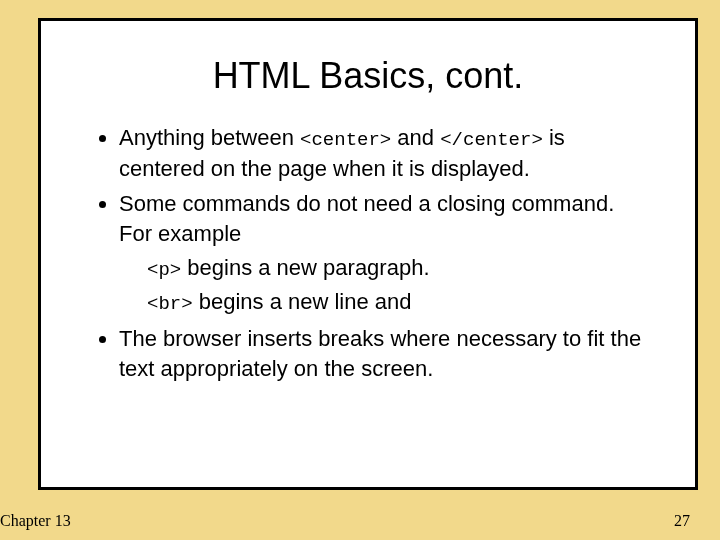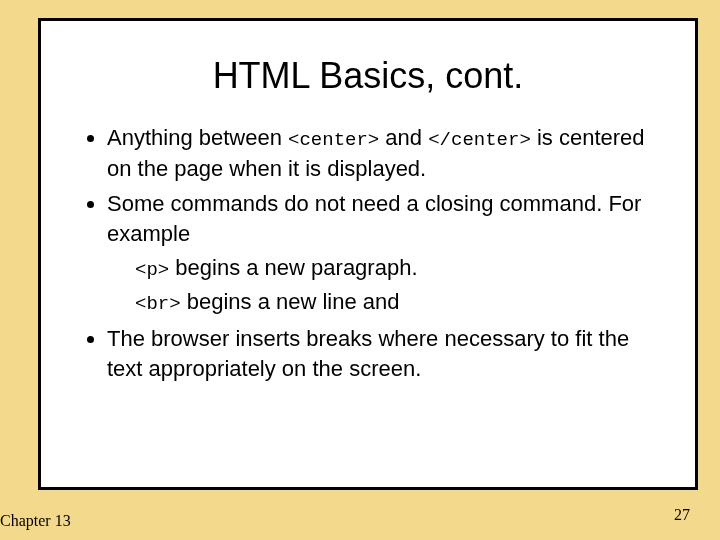--- a/index.html
+++ b/index.html
@@ -1,24 +1,24 @@
 <!DOCTYPE html>
 <html><head>
 <meta charset="utf-8">
 <style>
   html,body{margin:0;padding:0}
   body{width:720px;height:540px;background:#f2d98b;font-family:Arial,Helvetica,sans-serif;color:#000;overflow:hidden}
   .frame{position:absolute;left:38px;top:18px;width:660px;height:472px;border:3px solid #000;background:#fff;box-sizing:border-box;padding:20px 30px}
   .title{text-align:center;font-size:36px;margin:14px 0 26px}
-  ul.bullets{list-style:disc;padding-left:32px;margin:4px;font-size:22px;line-height:1.35}
+  ul.bullets{list-style:disc;padding-left:32px;margin:16px;font-size:22px;line-height:1.35}
   ul.bullets>li{margin-bottom:6px}
   .sub{padding-left:28px;margin:4px 0 2px;font-size:22px}
   code,.mono{font-family:"Courier New",Courier,monospace;font-size:19px}
   .footer-chapter{position:absolute;left:0;right:0;bottom:10px;text-align:left;font-family:"Times New Roman",Times,serif;font-size:16px}
-  .footer-page{position:absolute;right:30px;bottom:16px;font-family:"Times New Roman",Times,serif;font-size:16px}
+  .footer-page{position:absolute;right:30px;bottom:10px;font-family:"Times New Roman",Times,serif;font-size:16px}
 </style>
 </head>
 <body>
 
 <div class="frame">
   <div class="title">HTML Basics, cont.</div>
 
   <ul class="bullets">
     <li>
       <span>Anything between </span><span class="mono">&lt;center&gt;</span><span> and </span><span class="mono">&lt;/center&gt;</span><span> is centered on the page when it is displayed.</span>

